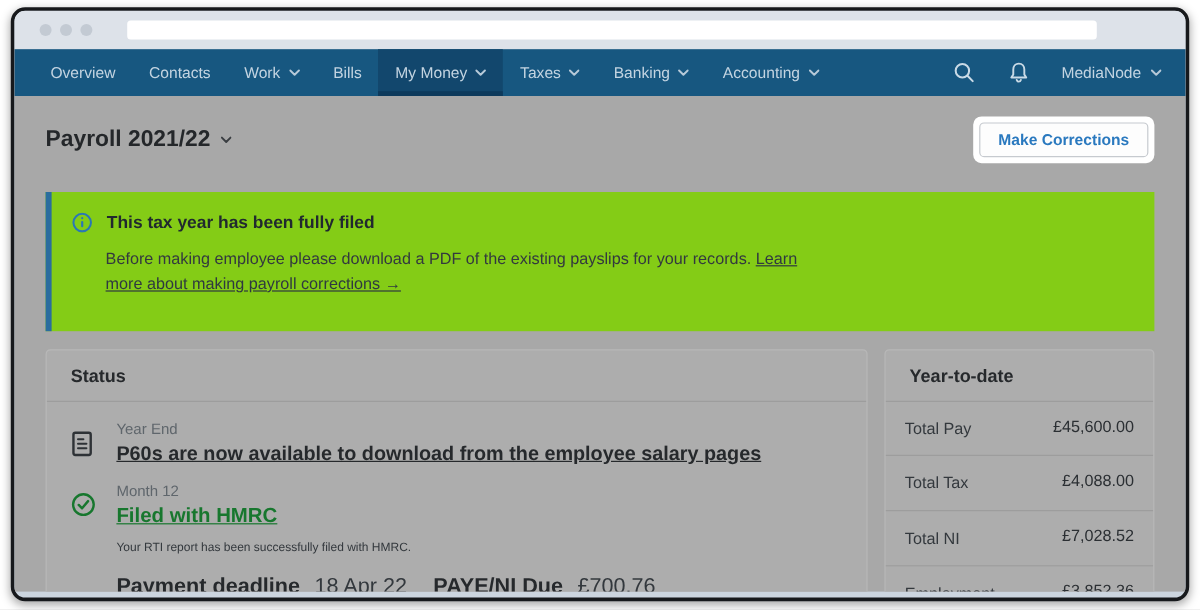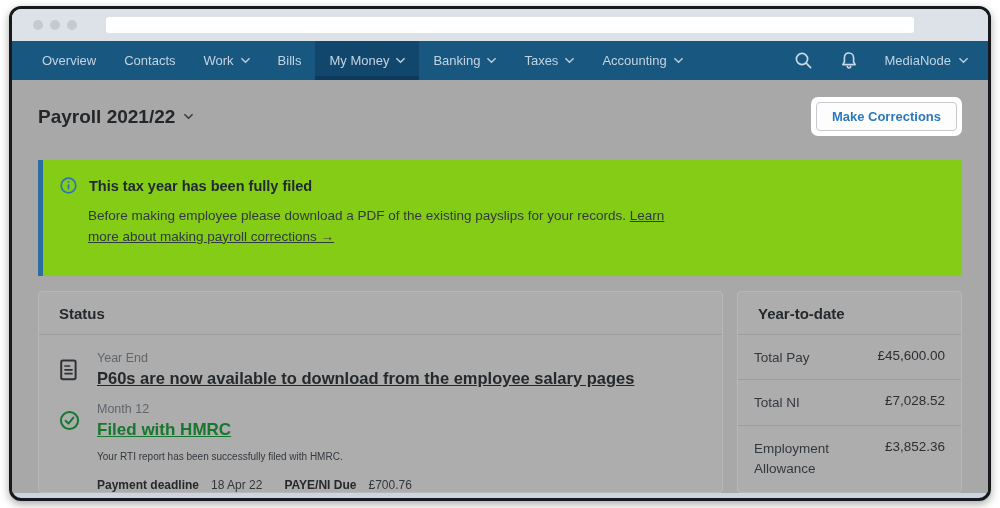--- a/index.html
+++ b/index.html
@@ -55,21 +55,21 @@
   .panel-ytd { width:225px; }
   .panel-header { padding:13px 20px 12px 20px; font-size:15px; font-weight:bold; color:#26292c; border-bottom:1px solid #9d9d9d; }
 
   .status-body { padding:16px 22px 0 20px; }
   .status-item { display:grid; grid-template-columns:38px 1fr; align-items:start; margin-bottom:14px; }
   .status-icon { padding-top:8px; }
   .kicker { font-size:12.5px; color:#5f666c; margin-bottom:4px; }
   .status-title { font-size:16.5px; font-weight:bold; color:#26292c;text-decoration:underline; }
   .status-title.green { color:#17772e; font-size:17px; }
   .status-note { margin:11px 0 0 38px; font-size:10px; color:#33383d; }
-  .payment-row { margin:16px 0 0 38px; font-size:12px; color:#33383d; display:flex; align-items:flex-end; }
+  .payment-row { margin:16px 0 0 38px; font-size:18px; color:#33383d; display:flex; align-items:flex-end; }
   .payment-row b { color:#26292c; }
   .pay-gap-sm { margin-left:12px; } .pay-gap-lg { margin-left:22px; }
 
   .ytd-row { display:flex; justify-content:space-between; gap:10px; padding:13px 16px 12px 16px; border-bottom:1px solid #9d9d9d; font-size:13.5px; }
   .ytd-row:last-child { border-bottom:none; }
   .ytd-label { color:#33383d; max-width:110px; line-height:1.45; }
   .ytd-value { color:#2b2f33; white-space:nowrap; }
 </style>
 </head>
 <body>
@@ -101,27 +101,27 @@
     <div class="nav-item">
       <span>Bills</span>
     </div>
     <div class="nav-item active">
       <span>My Money</span>
       <svg class="chev" viewBox="0 0 10 7">
           <polyline points="1,1.5 5,5.5 9,1.5"></polyline>
         </svg>
     </div>
     <div class="nav-item">
+      <span>Taxes</span>
+      <svg class="chev" viewBox="0 0 10 7">
+          <polyline points="1,1.5 5,5.5 9,1.5"></polyline>
+        </svg>
+    </div>
+    <div class="nav-item">
       <span>Banking</span>
-      <svg class="chev" viewBox="0 0 10 7">
-          <polyline points="1,1.5 5,5.5 9,1.5"></polyline>
-        </svg>
-    </div>
-    <div class="nav-item">
-      <span>Taxes</span>
       <svg class="chev" viewBox="0 0 10 7">
           <polyline points="1,1.5 5,5.5 9,1.5"></polyline>
         </svg>
     </div>
     <div class="nav-item">
       <span>Accounting</span>
       <svg class="chev" viewBox="0 0 10 7">
           <polyline points="1,1.5 5,5.5 9,1.5"></polyline>
         </svg>
     </div>
@@ -219,20 +219,24 @@
         </div>
       </section>
 
       <section class="panel panel-ytd">
         <div class="panel-header">Year-to-date</div>
         <div class="ytd-row">
           <span class="ytd-label">Total Pay</span>
           <span class="ytd-value">£45,600.00</span>
         </div>
         <div class="ytd-row">
+          <span class="ytd-label">Total Tax</span>
+          <span class="ytd-value">£4,088.00</span>
+        </div>
+        <div class="ytd-row">
           <span class="ytd-label">Total NI</span>
           <span class="ytd-value">£7,028.52</span>
         </div>
         <div class="ytd-row">
           <span class="ytd-label">Employment Allowance</span>
           <span class="ytd-value">£3,852.36</span>
         </div>
       </section>
 
     </div>

